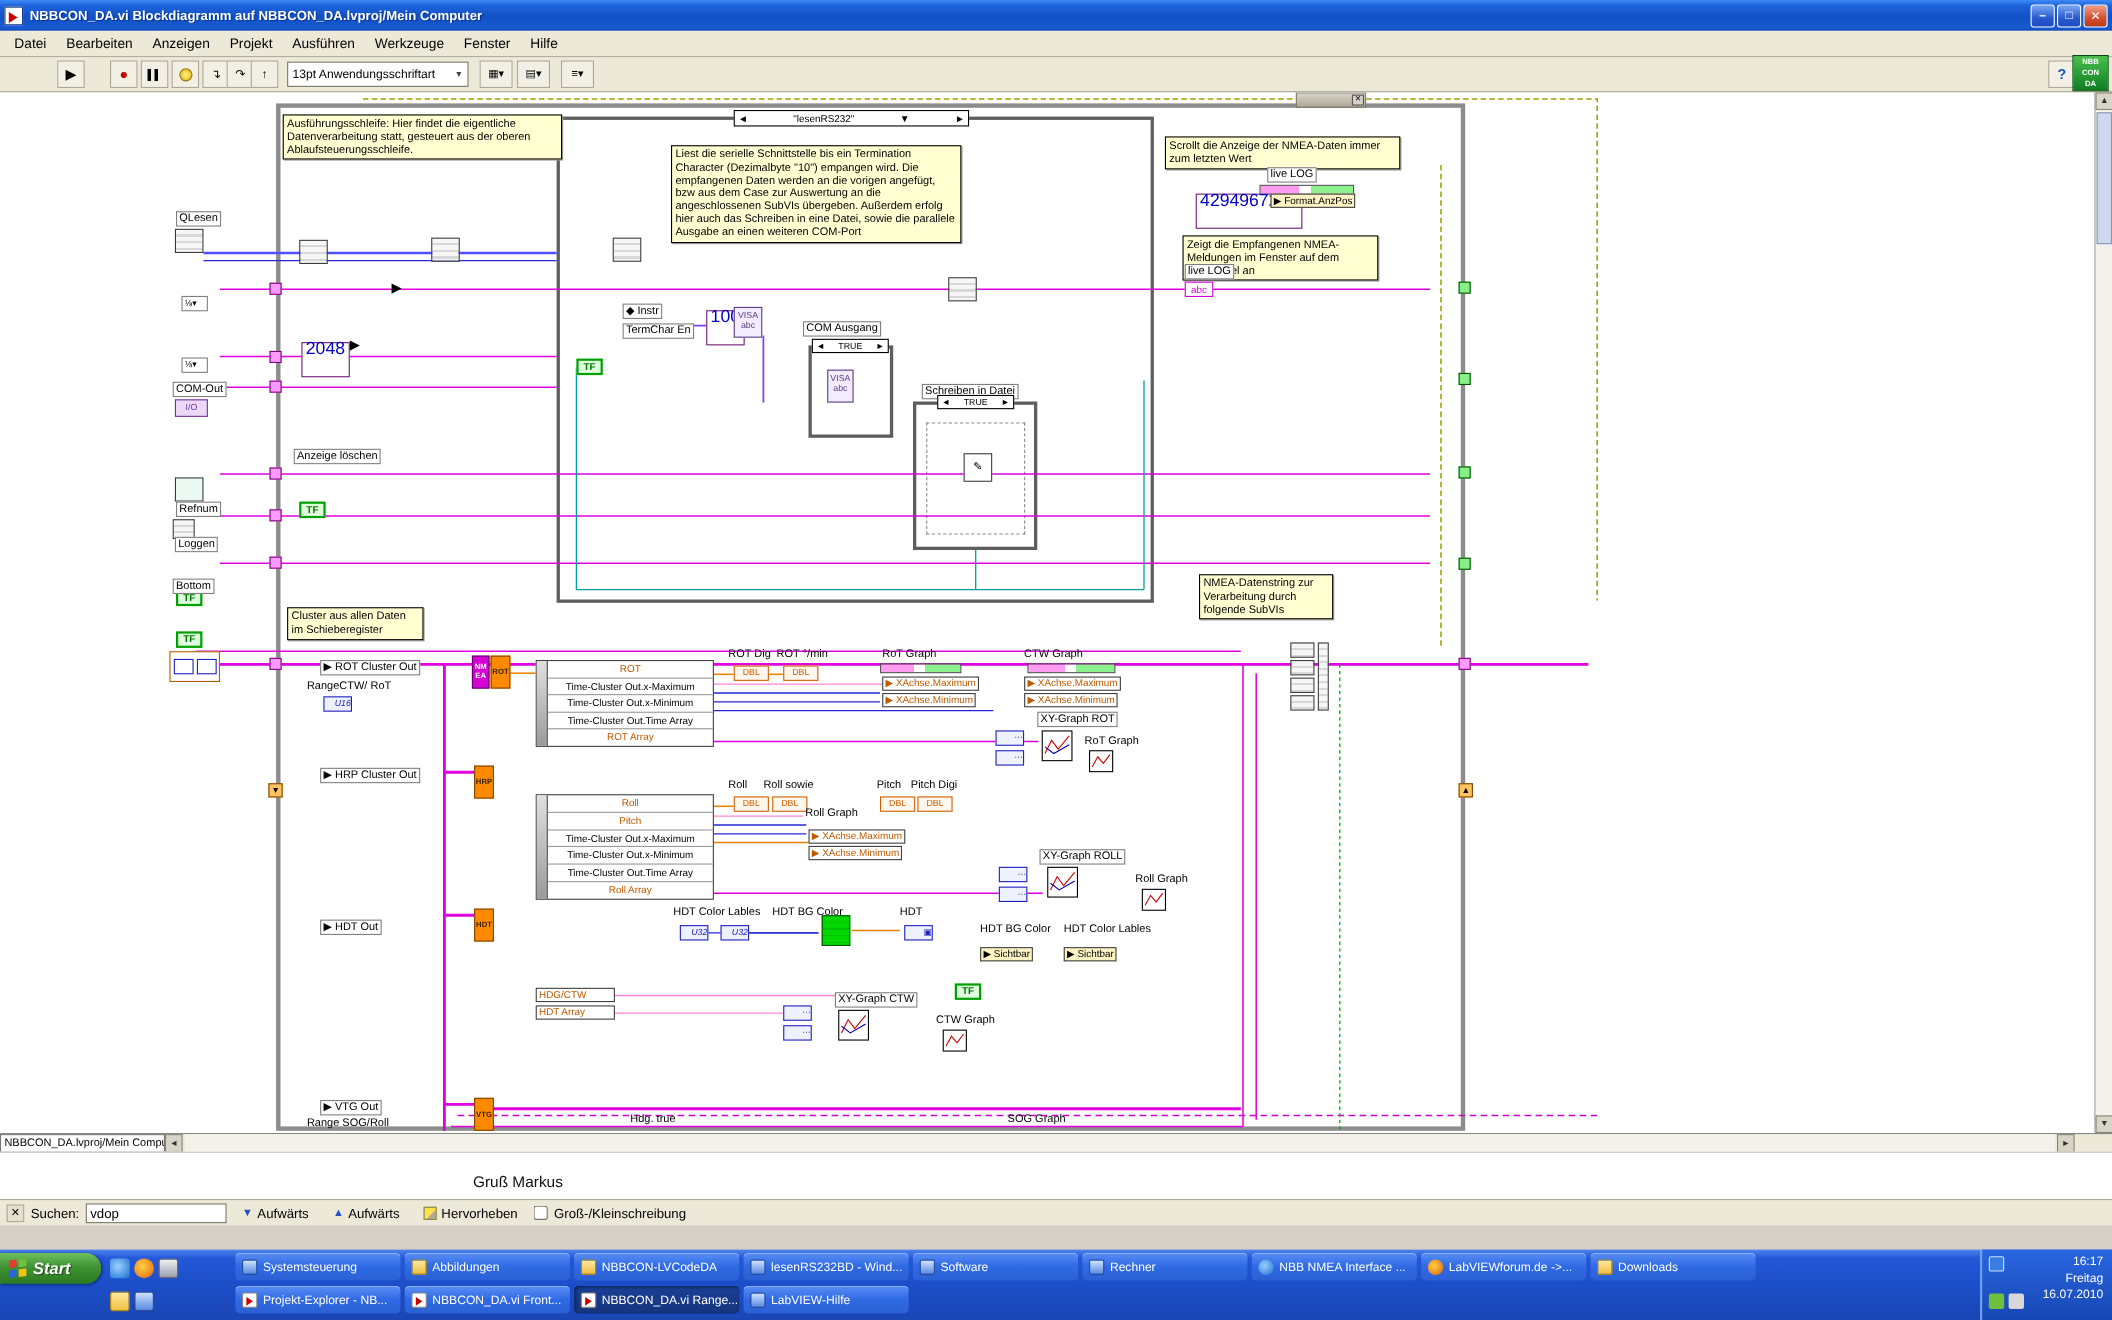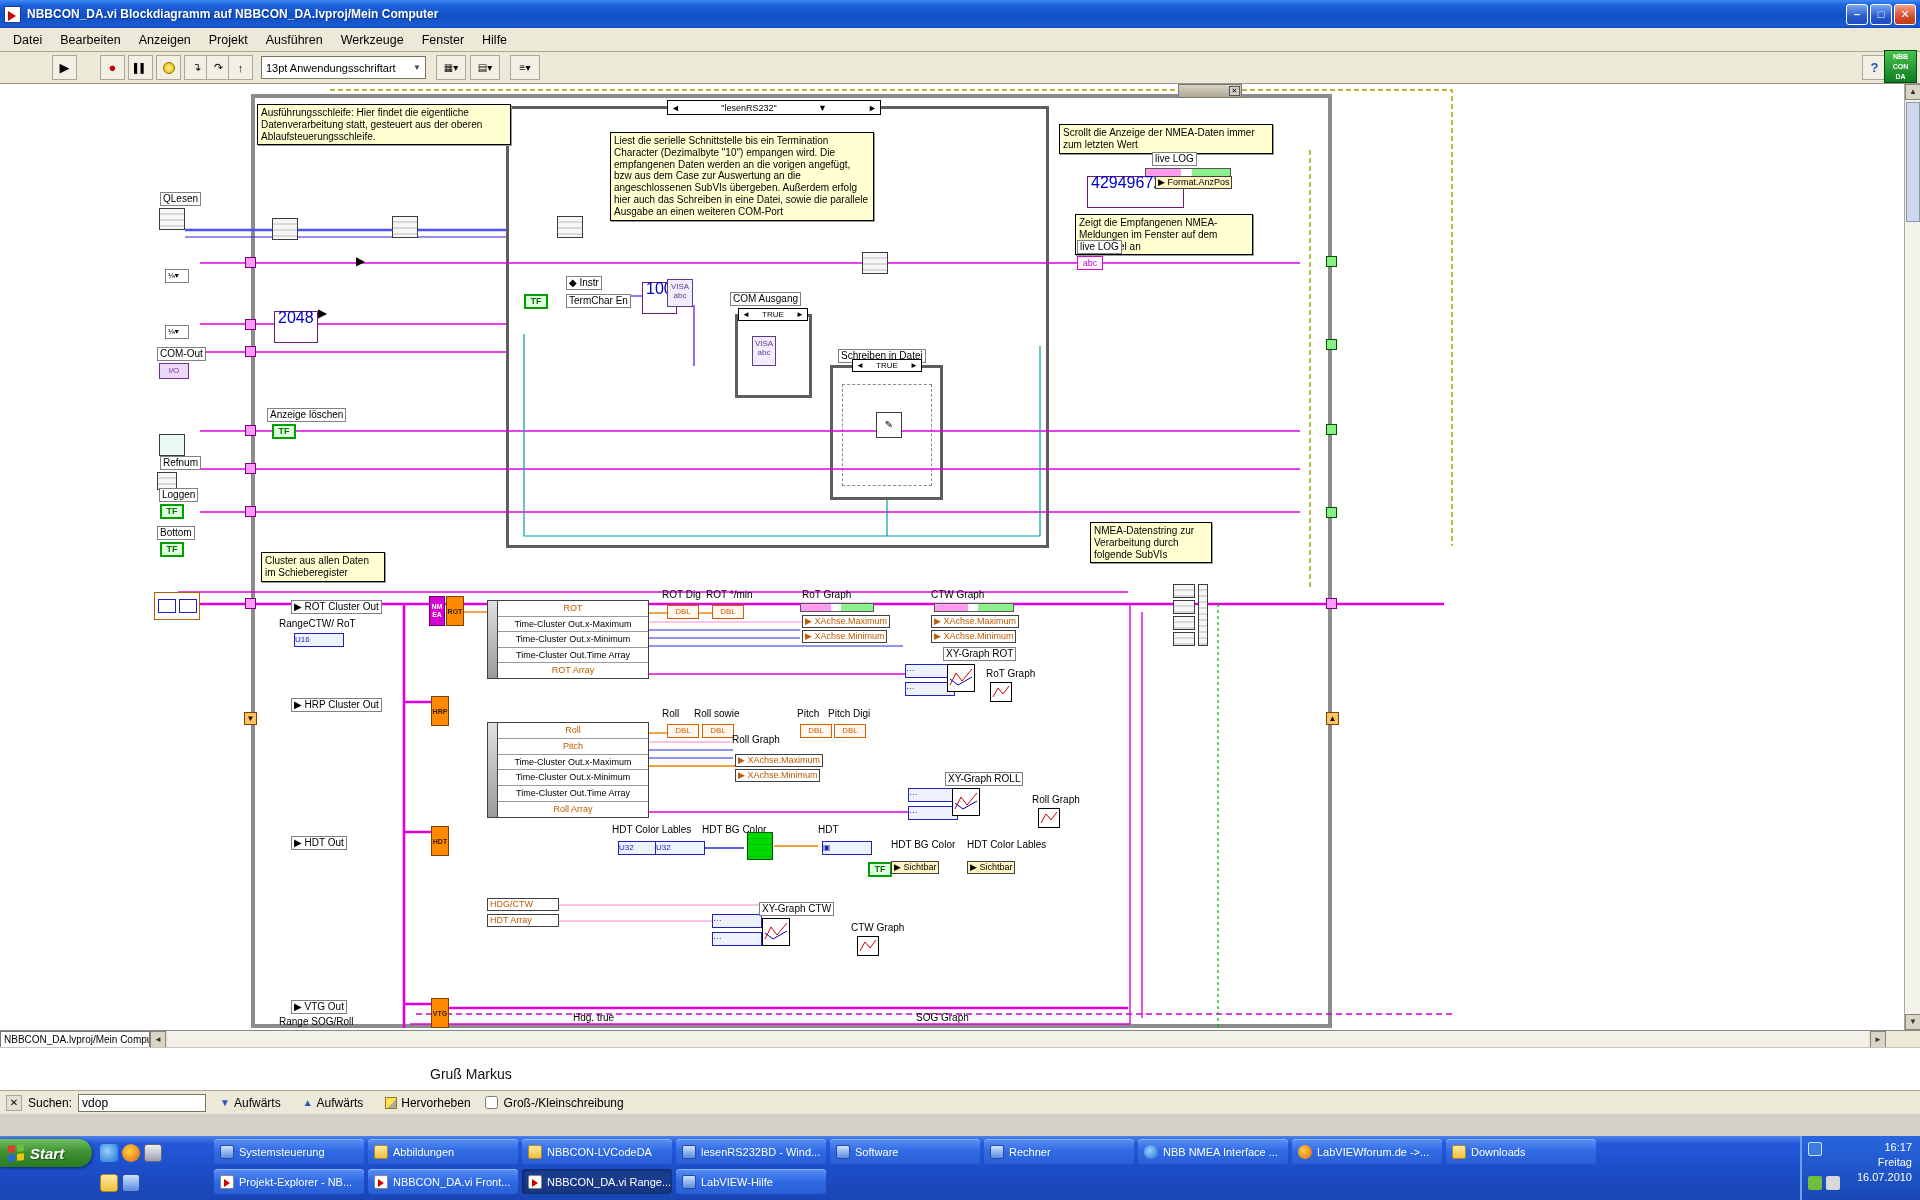--- a/index.html
+++ b/index.html
@@ -49,25 +49,25 @@
   .lbl { position:absolute; background:#fff; border:1px solid #808080; font-size:10px; height:14px;
     line-height:12px; padding:0 2px; white-space:nowrap; z-index:4; }
   .plain { position:absolute; font-size:10px; white-space:nowrap; z-index:4; }
   .prop { position:absolute; background:#fff; border:1px solid #404040; color:#c05a00; font-size:9px;
     height:13px; line-height:11px; padding:0 2px; white-space:nowrap; z-index:4; }
   .pnode { position:absolute; background:#fdf3c3; border:1px solid #404040; color:#000; font-size:9px;
     height:13px; line-height:11px; padding:0 2px; white-space:nowrap; z-index:4; }
   .numc { position:absolute; background:#fff; border:1px solid #701a75; color:#0000c8; font-size:16px;
     height:32px; line-height:12px; padding:0 3px; z-index:4; }
   .tfbox { position:absolute; width:24px; height:15px; background:#dfffdf; border:2px solid #00a000;
-    color:#007800; font-weight:bold; font-size:9px; text-align:center; line-height:11px; z-index:4; }
+    color:#007800; font-weight:bold; font-size:9px; text-align:center; line-height:11px; z-index:4;margin-top:32px; }
   .dblbox { position:absolute; width:32px; height:14px; background:#fff7ee; border:1px solid #d06000;
     color:#d06000; font-size:8px; text-align:center; line-height:12px; z-index:4; }
-  .bluebox { position:absolute; width:50px; height:14px; background:#eef2ff; border:1px solid #2020c0;
-    color:#2020c0; font-size:8px; text-align:left; line-height:12px; z-index:4; }
+  .bluebox { position:absolute; width:26px; height:14px; background:#eef2ff; border:1px solid #2020c0;
+    color:#2020c0; font-size:8px; text-align:right; line-height:12px; z-index:4;font-style:italic; }
   .oblock { position:absolute; width:18px; height:30px; background:#ff8a00; border:1px solid #7c4300;
     color:#3c2000; font-size:7px; font-weight:bold; display:flex; align-items:center; justify-content:center;
     z-index:4; }
   .mblock { background:#d400d4; color:#fff; border-color:#6a006a; word-break:break-all; line-height:8px;
     text-align:center; }
   .nodebox { position:absolute; width:26px; height:22px; border:1px solid #3c3c3c; z-index:4;
     background:repeating-linear-gradient(180deg,#f6f6f6 0 4px,#d8d8d8 4px 6px); }
   .tbl { position:absolute; background:#fff; border:1px solid #404040; display:flex; z-index:4; }
   .tbl .bracket { width:10px; background:linear-gradient(180deg,#e0e0e0,#9a9a9a); border-right:1px solid #404040; }
   .tbl .rows { flex:1; display:flex; flex-direction:column; }

